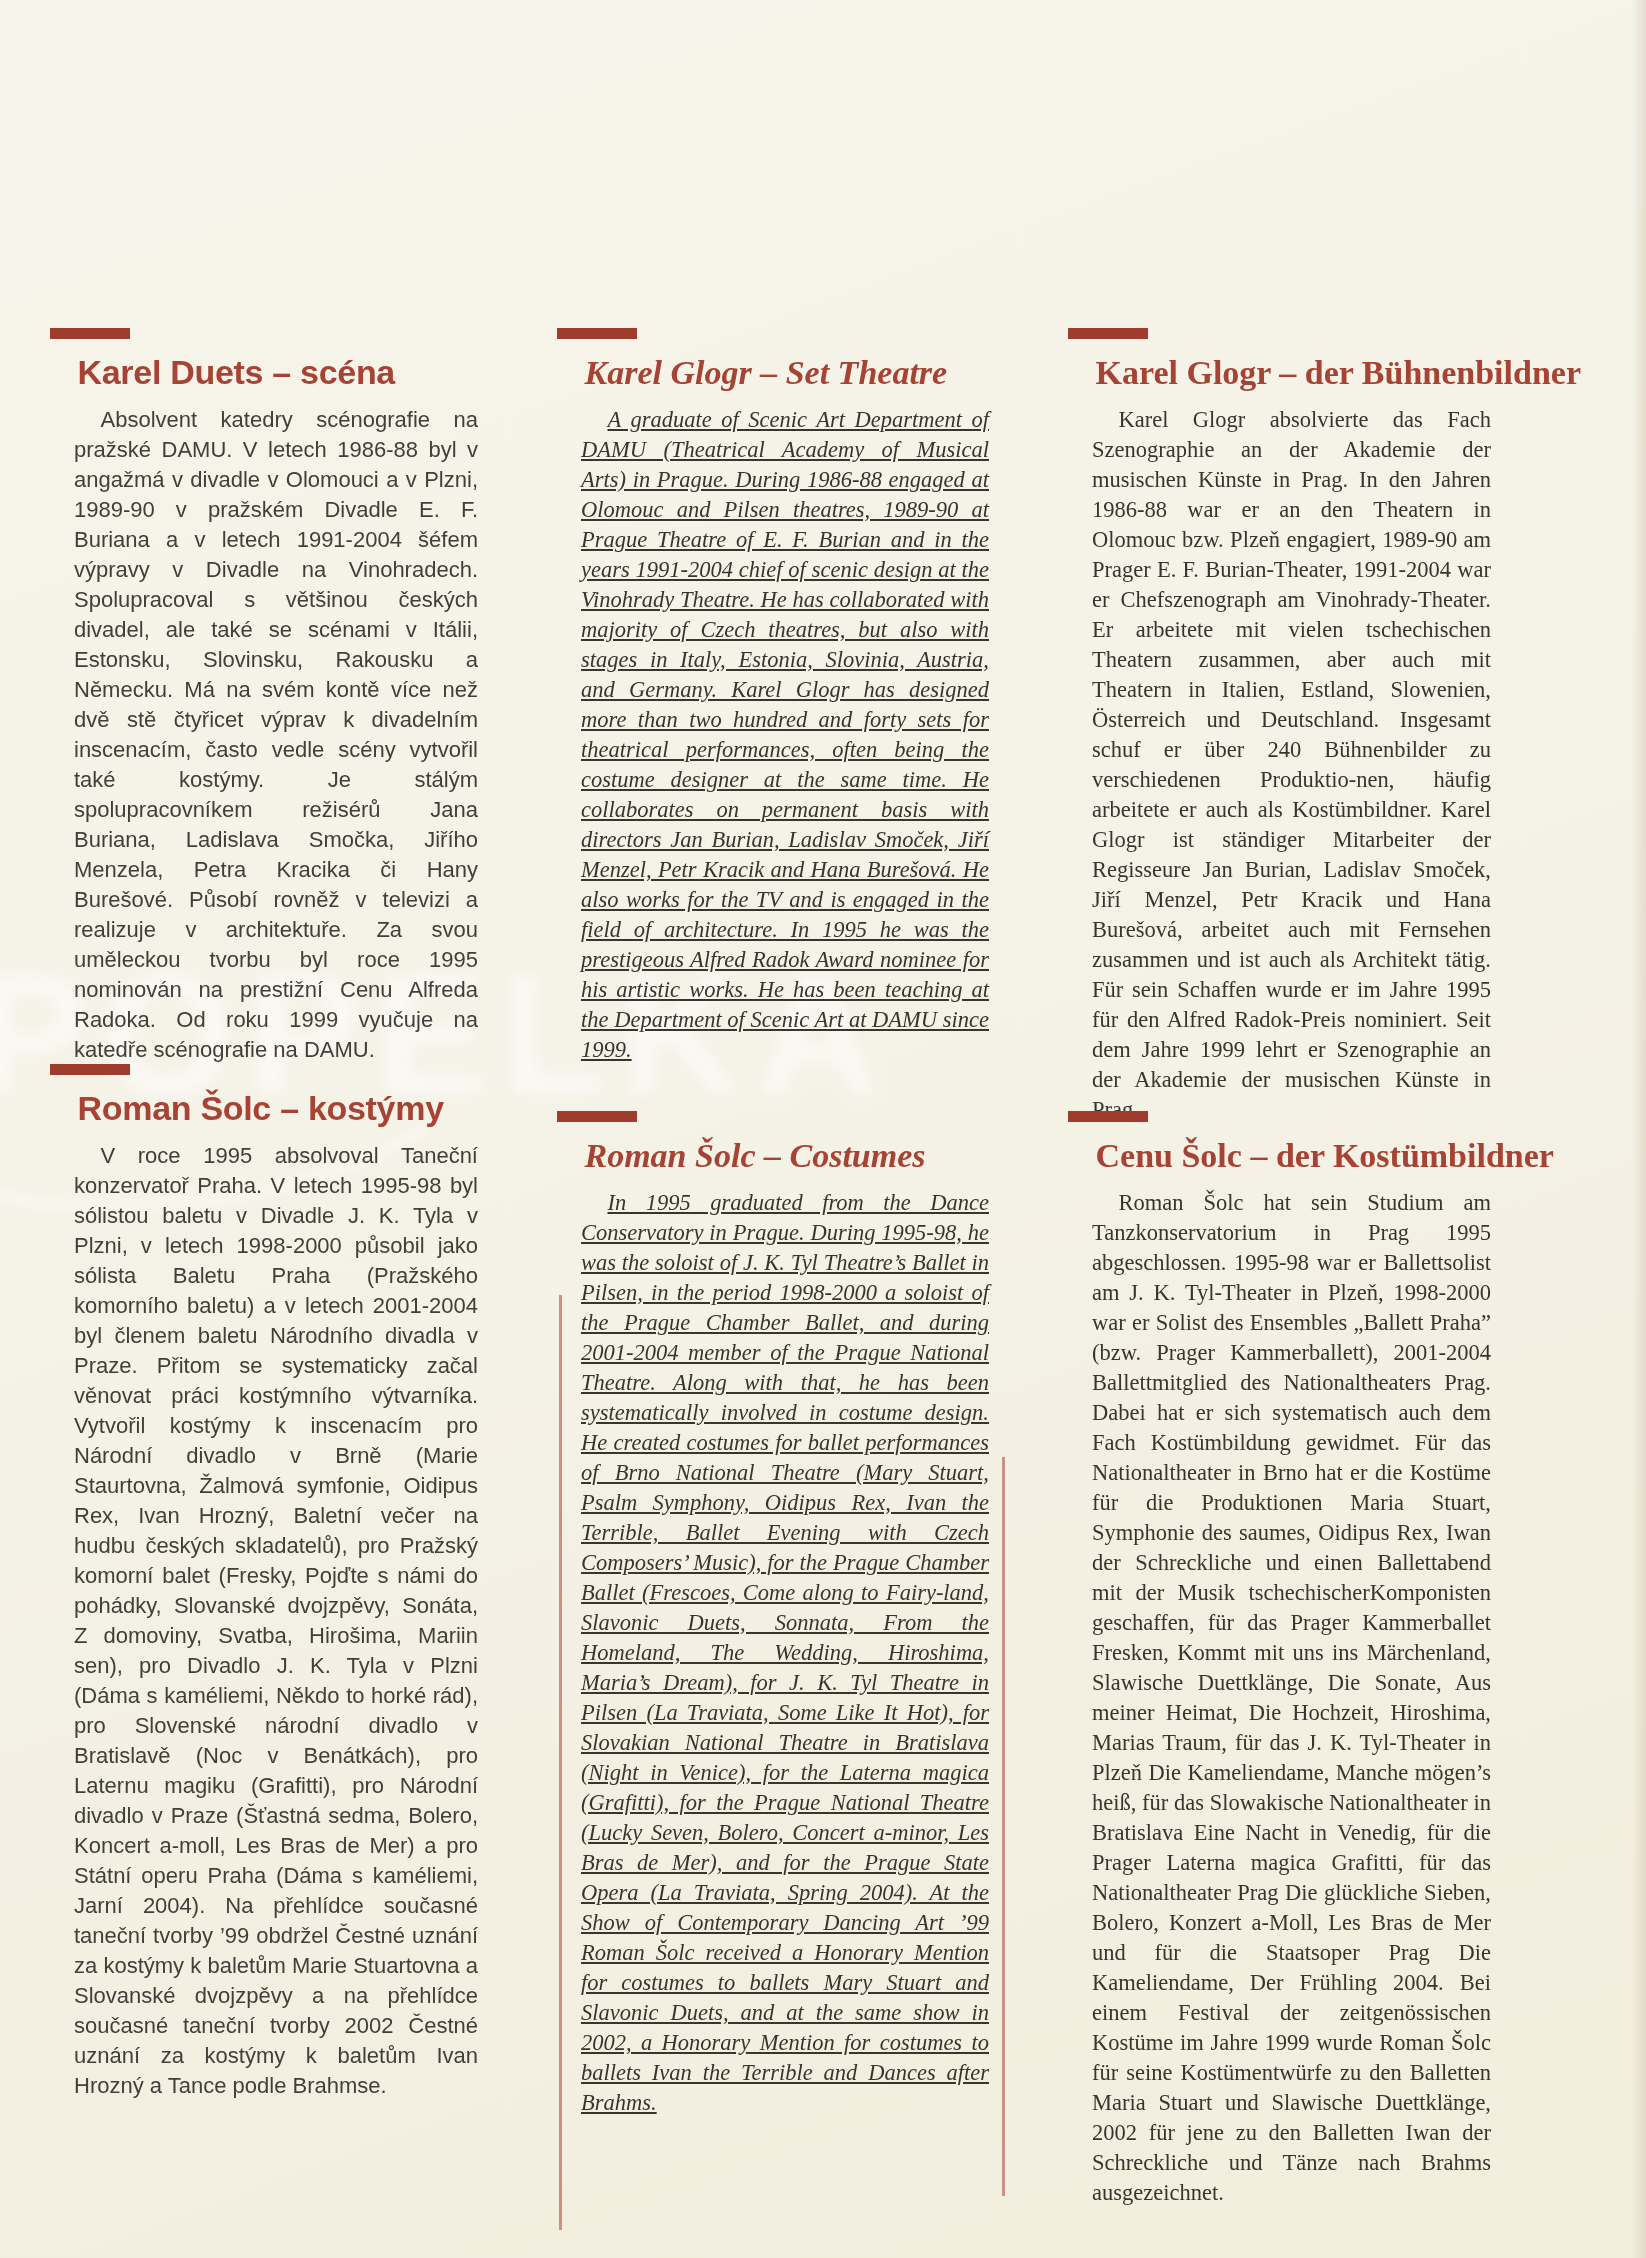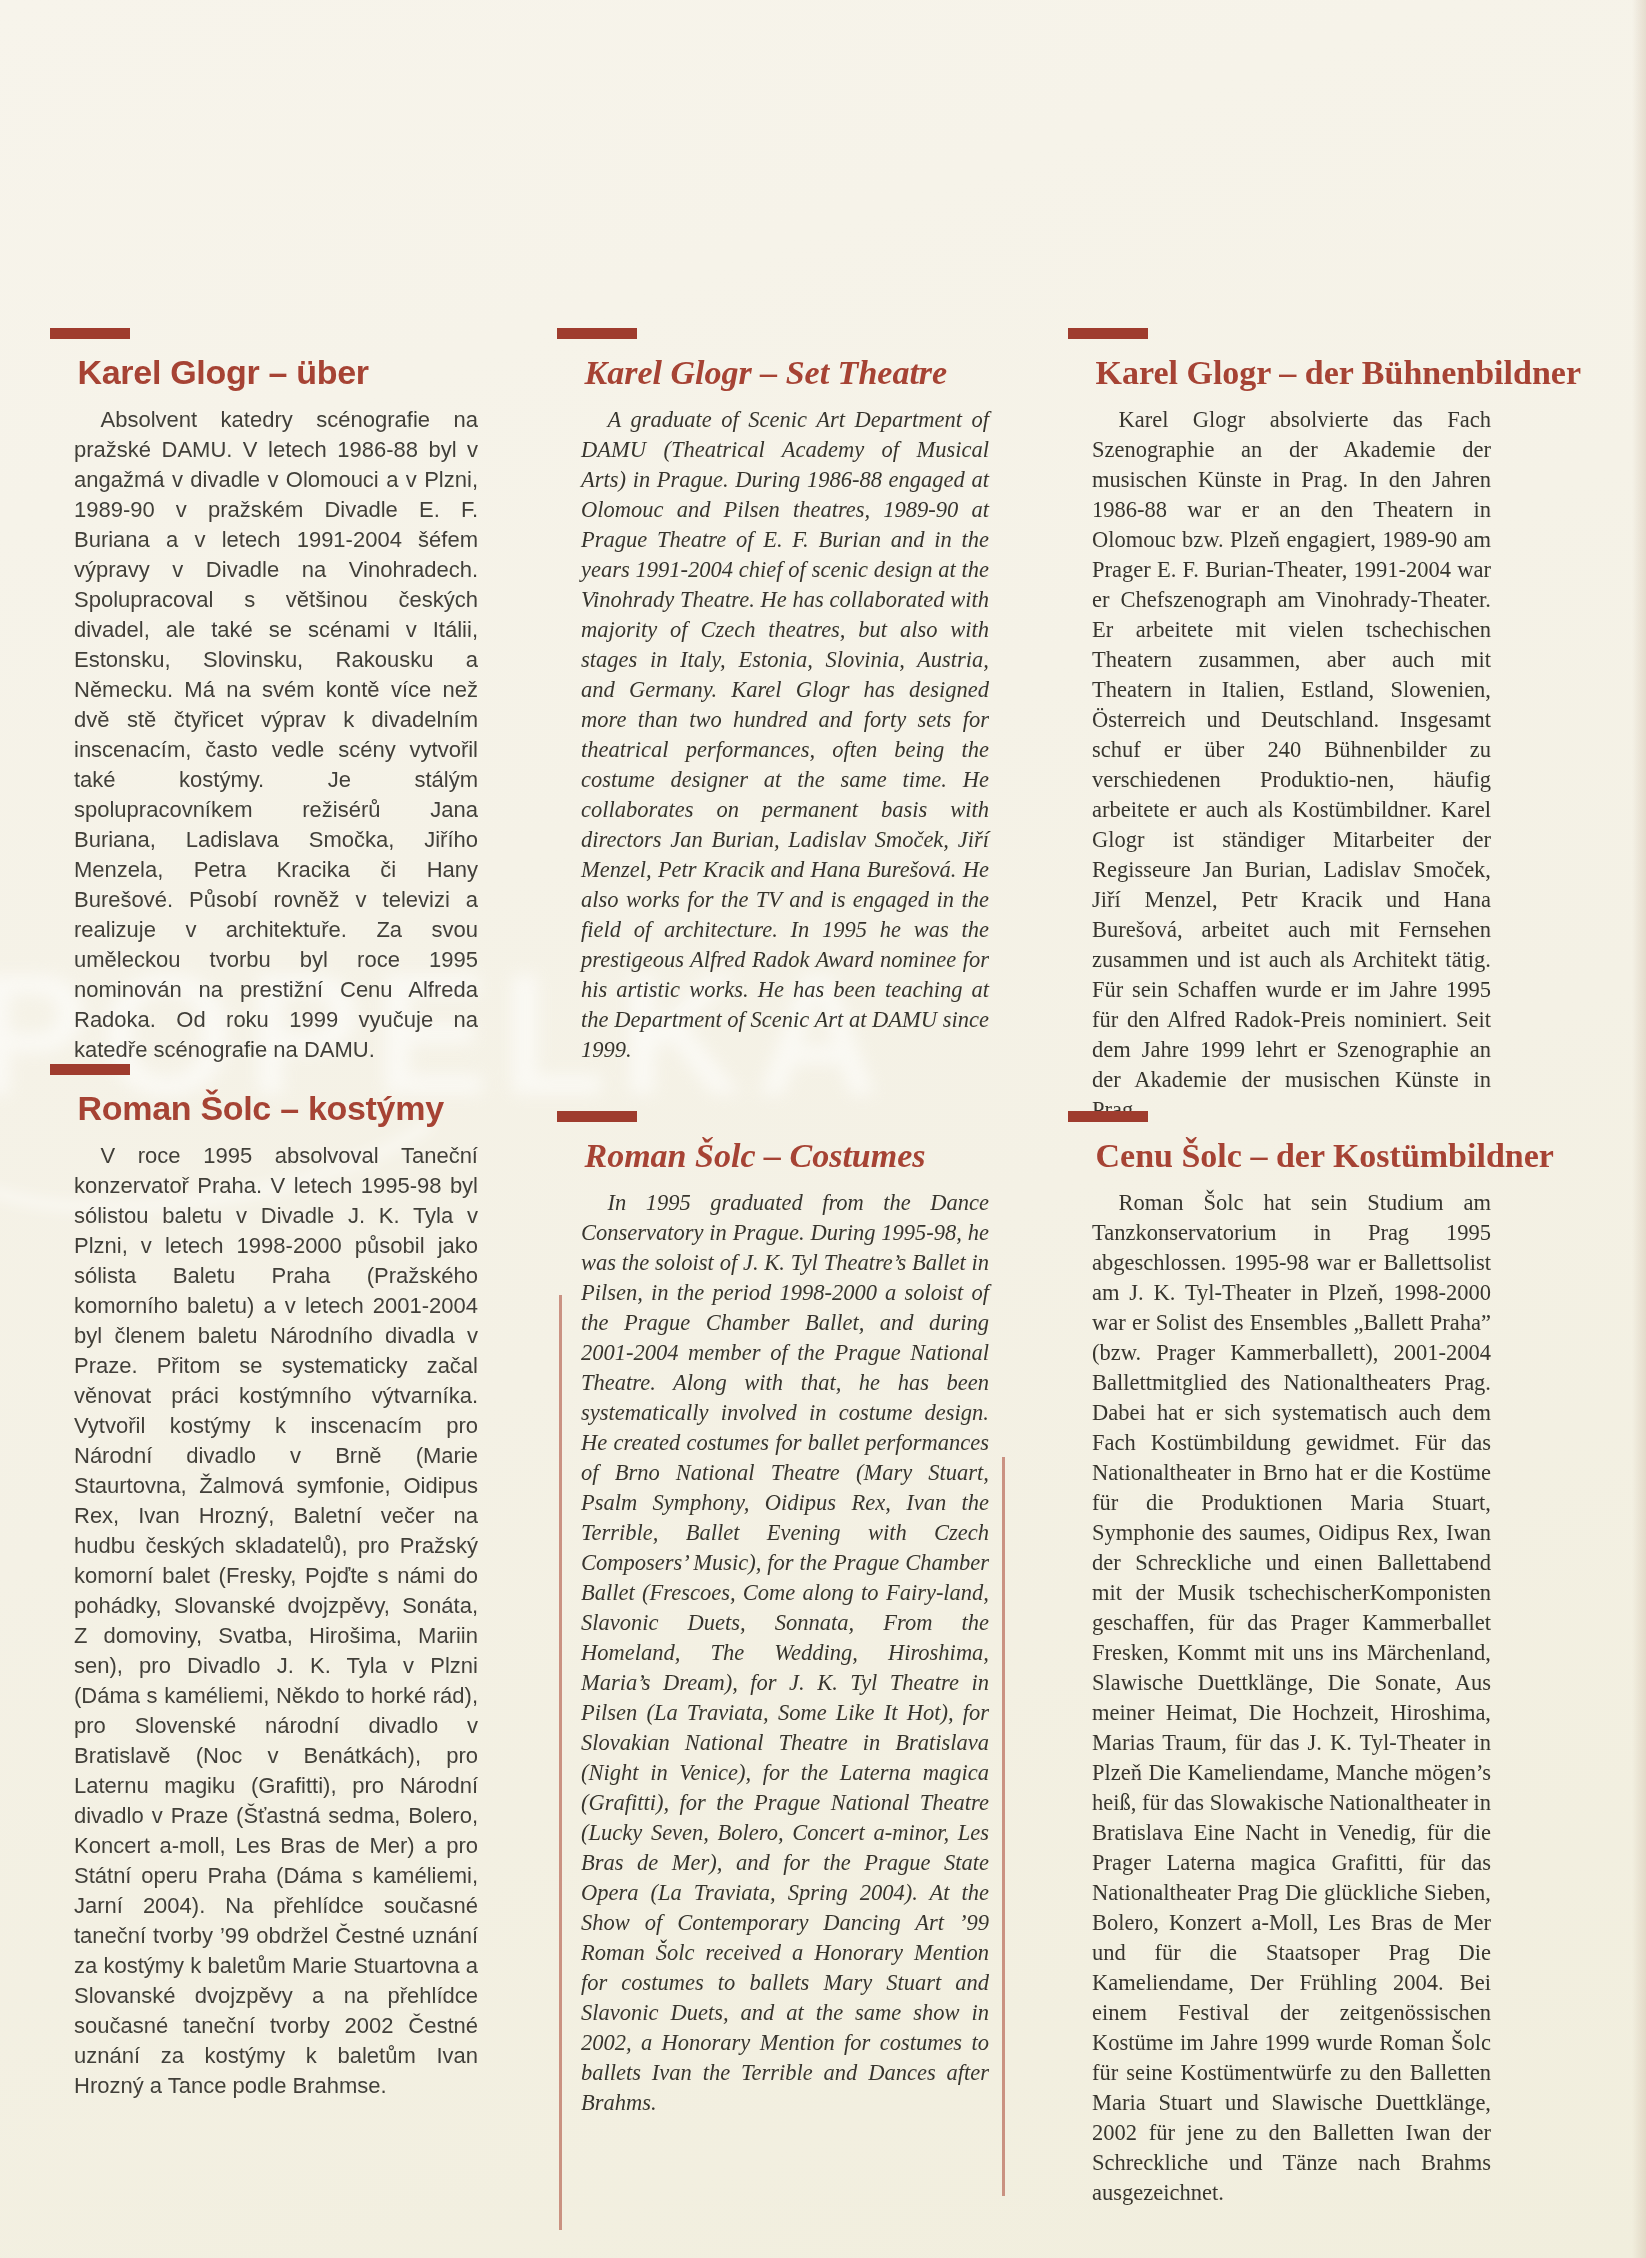--- a/index.html
+++ b/index.html
@@ -32,21 +32,21 @@
     color:#a64334;font-weight:bold;white-space:nowrap;
   }
   .cs h2{font-family:"Liberation Sans",sans-serif;letter-spacing:-0.3px;}
   .en h2{font-family:"Liberation Serif",serif;font-style:italic;}
   .de h2{font-family:"Liberation Serif",serif;}
   .section p{
     margin:0;padding-top:14px;text-align:justify;text-indent:26.5px;
     hyphens:auto;-webkit-hyphens:auto;
   }
   .cs p{font:22px/30px "Liberation Sans",sans-serif;color:#413f39;}
-  .en p{font:italic 22.5px/30px "Liberation Serif",serif;color:#37352e;}
+  .en p{font:italic 22.5px/30px "Liberation Serif",serif;color:#37352e;text-decoration:underline;}
   .de p{font:22.5px/30px "Liberation Serif",serif;color:#37352e;}
   #s0{left:74px;top:328px;width:404px;}
   #s1{left:581px;top:328px;width:408px;}
   #s2{left:1092px;top:328px;width:399px;}
   #s3{left:74px;top:1064px;width:404px;}
   #s4{left:581px;top:1111px;width:408px;}
   #s5{left:1092px;top:1111px;width:399px;}
   .rule{position:absolute;width:2.6px;background:#b4604e;opacity:.65;}
   #rule-a{left:559px;top:1295px;height:935px;}
   #rule-b{left:1002px;top:1457px;height:739px;}
@@ -54,21 +54,21 @@
 </head>
 <body>
 
 <div class="page">
 
   <div class="watermark">POPELKA</div>
   <div class="swash"></div>
 
   <div class="section cs" id="s0" lang="cs">
     <div class="bar"></div>
-    <h2>Karel Glogr – über</h2>
+    <h2>Karel Duets – scéna</h2>
     <p>Absolvent katedry scénografie na pražské DAMU. V letech 1986-88 byl v angažmá v divadle v Olomouci a v Plzni, 1989-90 v pražském Divadle E. F. Buriana a v letech 1991-2004 šéfem výpravy v Divadle na Vinohradech. Spolupracoval s většinou českých divadel, ale také se scénami v Itálii, Estonsku, Slovinsku, Rakousku a Německu. Má na svém kontě více než dvě stě čtyřicet výprav k divadelním inscenacím, často vedle scény vytvořil také kostýmy. Je stálým spolupracovníkem režisérů Jana Buriana, Ladislava Smočka, Jiřího Menzela, Petra Kracika či Hany Burešové. Působí rovněž v televizi a realizuje v architektuře. Za svou uměleckou tvorbu byl roce 1995 nominován na prestižní Cenu Alfreda Radoka. Od roku 1999 vyučuje na katedře scénografie na DAMU.</p>
   </div>
 
   <div class="section en" id="s1" lang="en">
     <div class="bar"></div>
     <h2>Karel Glogr – Set Theatre</h2>
     <p>A graduate of Scenic Art Department of DAMU (Theatrical Academy of Musical Arts) in Prague. During 1986-88 engaged at Olomouc and Pilsen theatres, 1989-90 at Prague Theatre of E. F. Burian and in the years 1991-2004 chief of scenic design at the Vinohrady Theatre. He has collaborated with majority of Czech theatres, but also with stages in Italy, Estonia, Slovinia, Austria, and Germany. Karel Glogr has designed more than two hundred and forty sets for theatrical performances, often being the costume designer at the same time. He collaborates on permanent basis with directors Jan Burian, Ladislav Smoček, Jiří Menzel, Petr Kracik and Hana Burešová. He also works for the TV and is engaged in the field of architecture. In 1995 he was the prestigeous Alfred Radok Award nominee for his artistic works. He has been teaching at the Department of Scenic Art at DAMU since 1999.</p>
   </div>
 
   <div class="section de" id="s2" lang="de">

